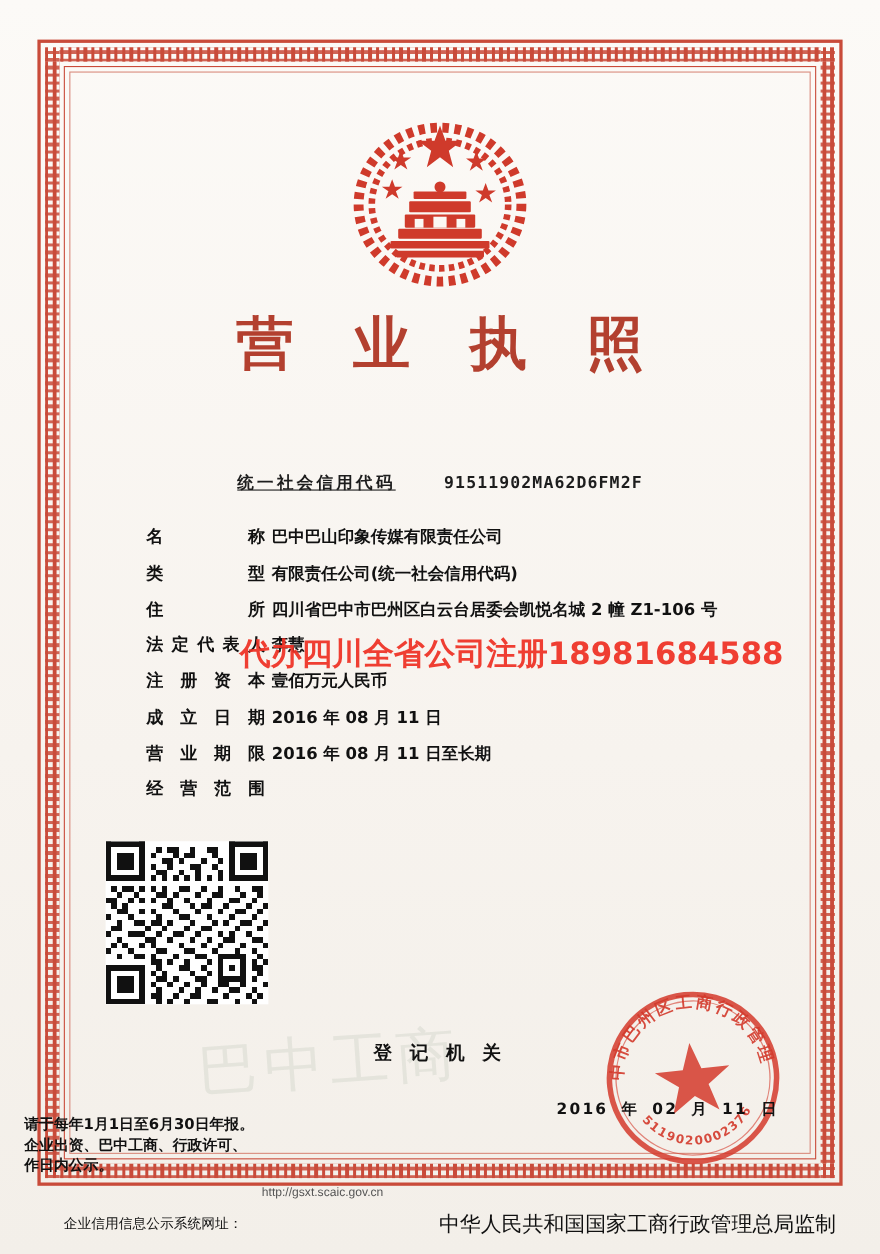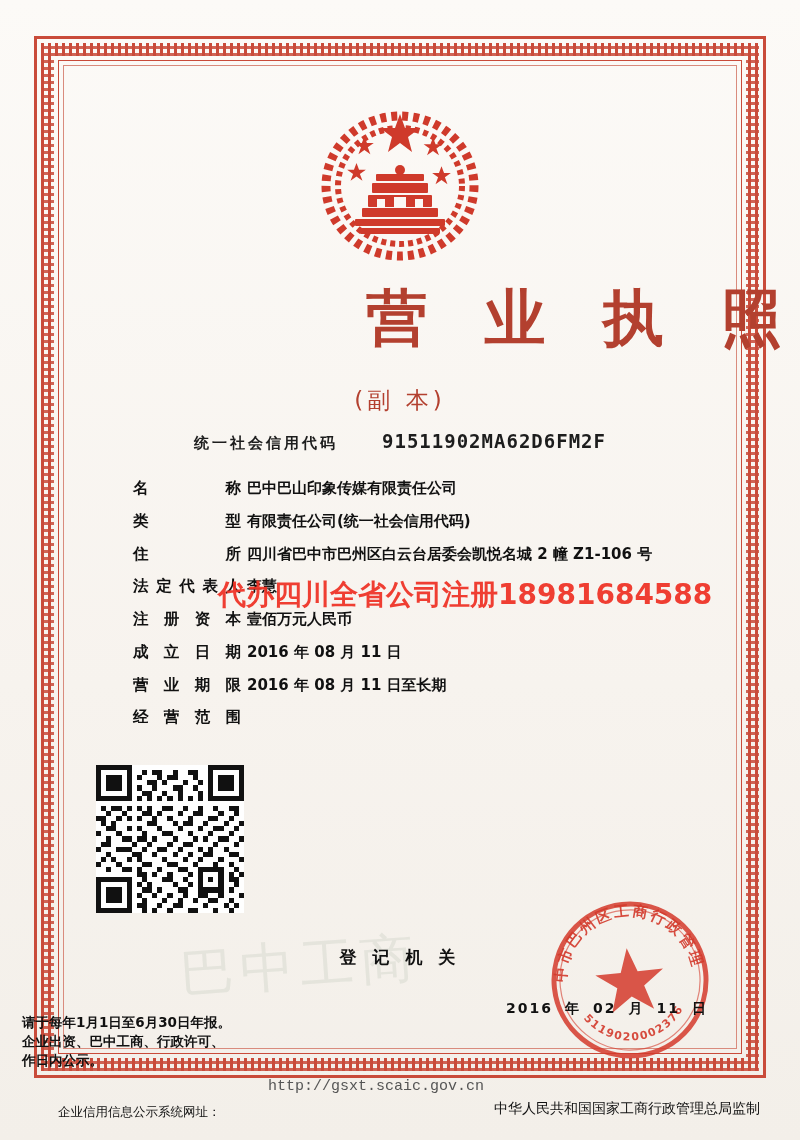--- a/index.html
+++ b/index.html
@@ -49,45 +49,45 @@
 
   
   .emblem{
     position:absolute;left:0;right:0;top:100px;
     display:flex;justify-content:center;
   }
   .emblem svg{display:block;}
 
   .title{
     position:absolute;left:0;right:0;top:278px;
-    text-align:right;
+    text-align:center;
     font-family:"DejaVu Sans","Liberation Sans",sans-serif;
-    font-size:61px;
+    font-size:52px;
     letter-spacing:18px;
     font-weight:bold;
     color:#b3402f;
     text-indent:18px;
   }
   .subtitle{
     position:absolute;left:0;right:0;top:385px;
     text-align:center;
     font-size:23px;
     color:#b3402f;
     letter-spacing:4px;
   }
   .credit-code{
     position:absolute;left:0;right:0;top:430px;
     text-align:center;
     font-size:15px;
     color:#1d1d1d;
     letter-spacing:1px;
     font-weight:bold;
   }
-  .credit-code .lbl{letter-spacing:3px;margin-right:0;}
-  .credit-code .val{font-family:"DejaVu Sans Mono","Liberation Mono",monospace;font-size:19px;margin-left:44px;}
+  .credit-code .lbl{letter-spacing:3px;margin-right:0;text-decoration:underline;}
+  .credit-code .val{font-family:"DejaVu Sans Mono","Liberation Mono",monospace;font-size:15px;margin-left:44px;}
 
   
   .fields{
     position:absolute;left:133px;top:478px;right:92px;
   }
   .row{display:flex;align-items:flex-start;margin-bottom:11px;}
   .row .label{
     width:108px;flex:0 0 108px;
     font-size:15.5px;color:#111;font-weight:bold;
     display:flex;justify-content:space-between;
@@ -141,27 +141,27 @@
   .notes{
     position:absolute;left:22px;top:1013px;
     font-size:13.5px;color:#111;line-height:1.42;
     font-weight:bold;
   }
   .site-label{
     position:absolute;left:58px;top:1104px;
     font-size:12.5px;color:#111;
   }
   .site-url{
-    position:absolute;left:268px;top:1078px;
-    font-size:15px;color:#555;
-    font-family:Liberation Mono, monospace;
+    position:absolute;left:238px;top:1078px;
+    font-size:11px;color:#555;
+    font-family:Liberation Sans, sans-serif;
   }
   .issuer{
     position:absolute;right:40px;top:1100px;
-    font-size:14px;color:#111;font-family:Liberation Mono, monospace;
+    font-size:19px;color:#111;font-family:Liberation Mono, monospace;
   }
   
   .ghost{
     position:absolute;left:180px;top:930px;
     font-size:54px;color:rgba(120,150,120,0.13);
     font-family:"DejaVu Serif","Liberation Serif",serif;
     transform:rotate(-4deg);
     letter-spacing:6px;
     pointer-events:none;
   }
@@ -199,21 +199,20 @@
         <rect x="46" y="128" width="80" height="6" rx="1"></rect>
         <rect x="80" y="97" width="12" height="10" fill="#fbf8f4"></rect>
         <rect x="63" y="99" width="8" height="8" fill="#fbf8f4"></rect>
         <rect x="101" y="99" width="8" height="8" fill="#fbf8f4"></rect>
         <circle cx="86" cy="70" r="5"></circle>
       </g>
     </svg>
   </div>
 
   <div class="title">营 业 执 照</div>
-  <div class="subtitle">(副 本)</div>
 
   <div class="credit-code">
     <span class="lbl">统一社会信用代码</span><span class="val">91511902MA62D6FM2F</span>
   </div>
 
   <div class="fields">
     <div class="row">
       <div class="label">
           <span>名</span>
           <span>称</span>

